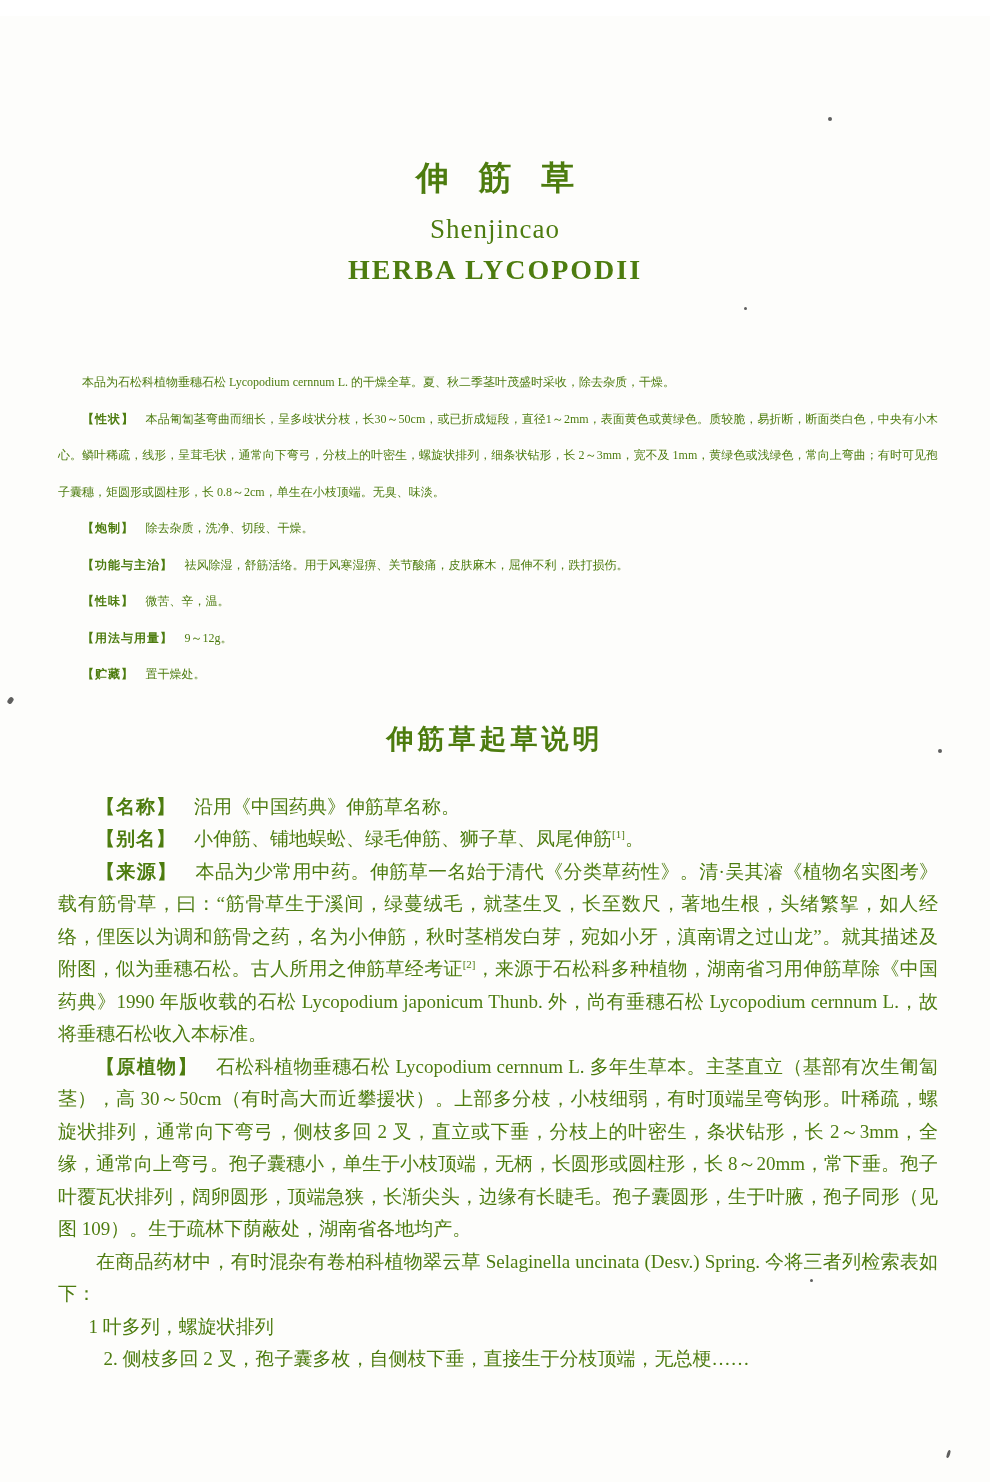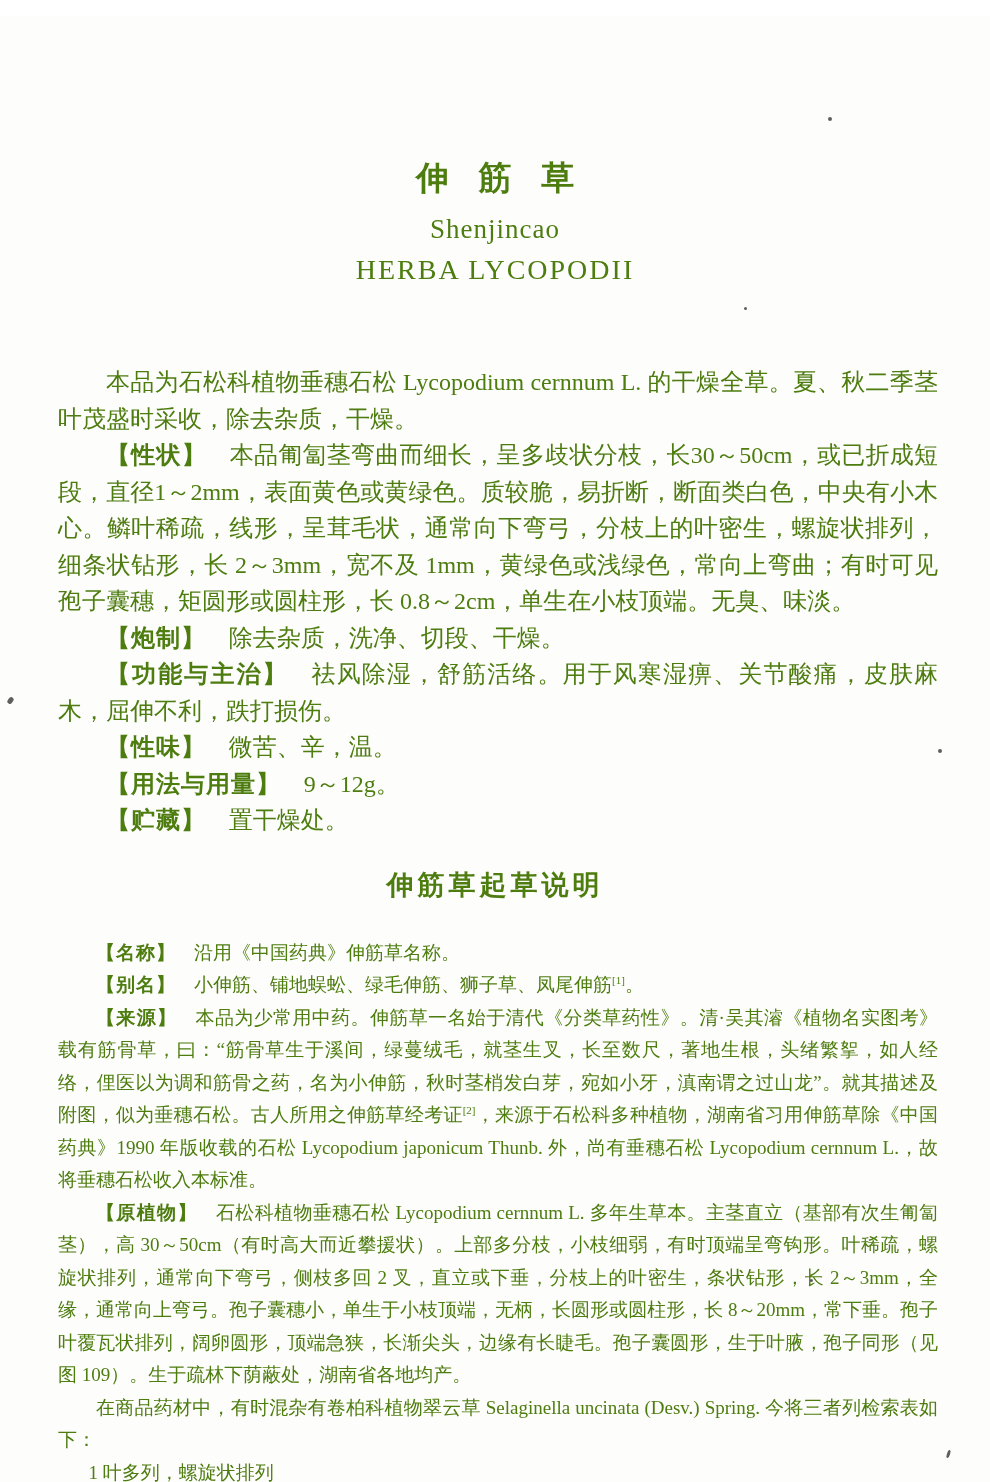--- a/index.html
+++ b/index.html
@@ -9,26 +9,26 @@
     background:#fdfdfb; color:#4d7c0f; overflow:hidden;
   }
   .title-cn {
     margin:0; padding-top:140px; text-align:center;
     font-size:33px; font-weight:bold; letter-spacing:.9em; padding-left:.9em;
   }
   .title-pinyin {
     margin-top:13px; text-align:center; font-size:27px; font-weight:normal; letter-spacing:1px;
   }
   .title-latin {
-    margin-top:9px; text-align:center; font-size:28px; font-weight:normal; letter-spacing:2px;
+    margin-top:9px; text-align:center; font-size:28px; font-weight:bold; letter-spacing:2px;
   }
   .body-block {
     margin:78px 52px 0 58px; text-align:justify;
   }
-  .main-block { font-size:24px; line-height:36.5px; }
+  .main-block { font-size:12px; line-height:36.5px; }
   .body-block p { margin:0; text-indent:2em; }
   .lbl { font-weight:bold; margin-right:.95em; letter-spacing:1px; }
   .notes-heading {
     margin:28px 0 0 0; text-align:center; font-size:27px; font-weight:600; letter-spacing:4px;
   }
   .notes-block { margin-top:34px; font-size:19px; line-height:32.5px; }
   .key-line-1 { text-indent:1.6em !important; }
   .key-line-2 { text-indent:2.4em !important; }
   sup.ref { font-size:11px; vertical-align:super; line-height:0; }
   .page-number {

